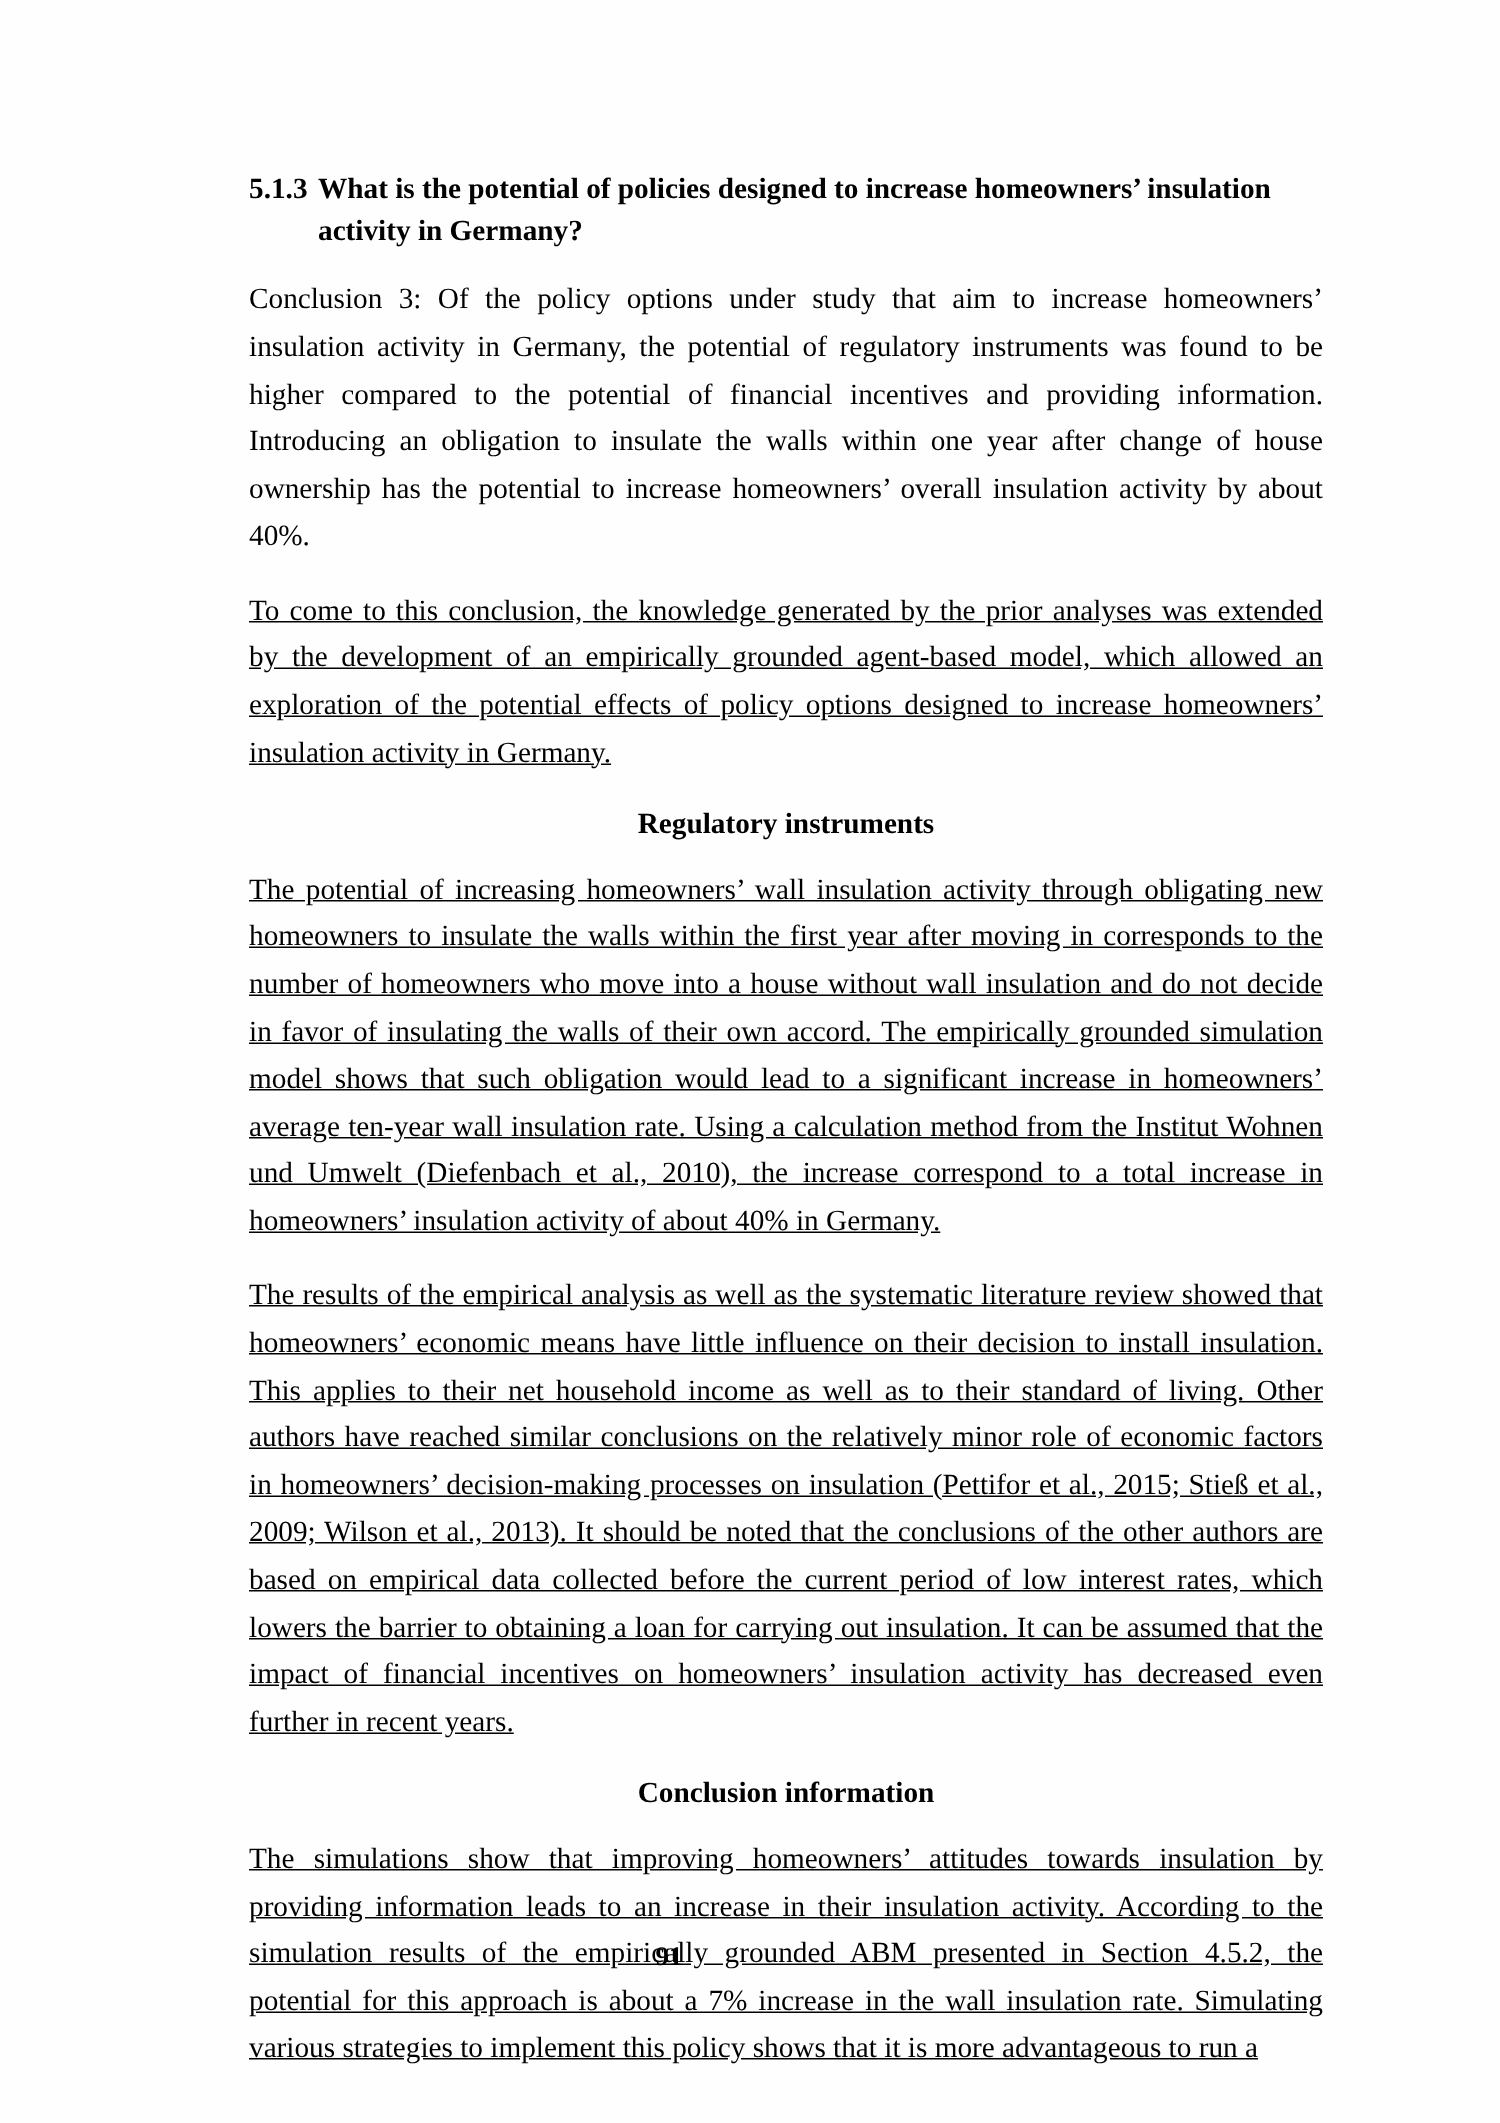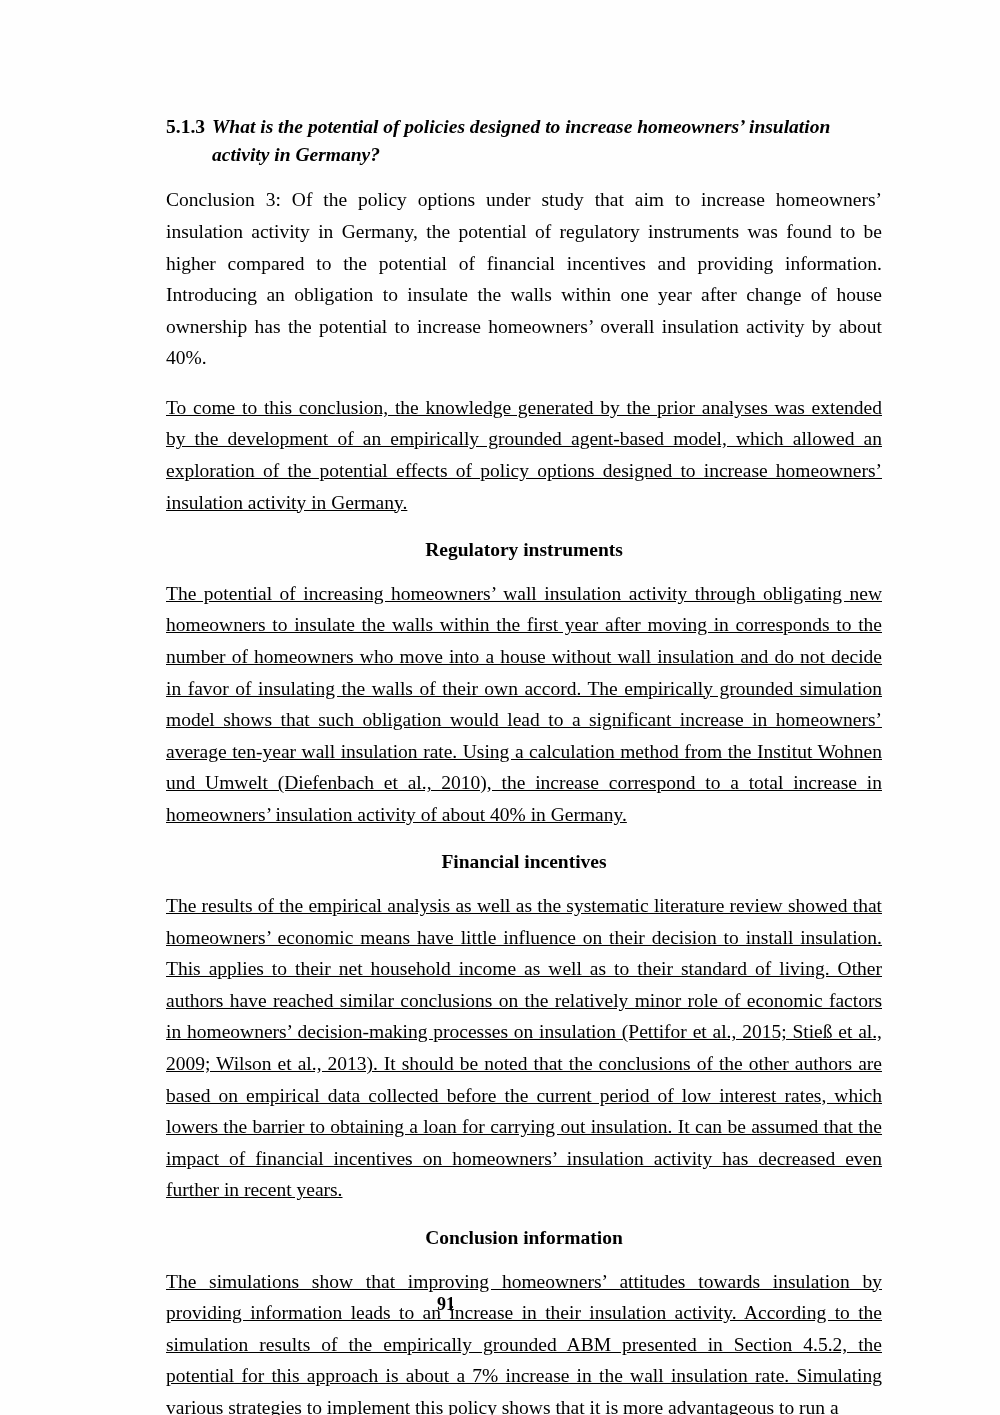--- a/index.html
+++ b/index.html
@@ -39,21 +39,20 @@
     display: flex;
     align-items: flex-start;
   }
   .section-heading .num {
     flex: 0 0 auto;
     width: 46px;
     font-family: Liberation Serif, serif;
   }
   .section-heading .htext {
     flex: 1 1 auto;
-    font-style: italic;
   }
 
   
   .conclusion {
     font-size: 19.5px;
     line-height: 1.62;
     text-align: justify;
     margin: 0 0 18px 0;
   }
 
@@ -96,21 +95,20 @@
       <span class="htext">What is the potential of policies designed to increase homeowners’ insulation activity in Germany?</span>
     </div>
 
     <div class="conclusion">Conclusion 3: Of the policy options under study that aim to increase homeowners’ insulation activity in Germany, the potential of regulatory instruments was found to be higher compared to the potential of financial incentives and providing information. Introducing an obligation to insulate the walls within one year after change of house ownership has the potential to increase homeowners’ overall insulation activity by about 40%.</div>
 
     <p class="body">To come to this conclusion, the knowledge generated by the prior analyses was extended by the development of an empirically grounded agent-based model, which allowed an exploration of the potential effects of policy options designed to increase homeowners’ insulation activity in Germany.</p>
 
     <h4 class="sub">Regulatory instruments</h4>
     <p class="body">The potential of increasing homeowners’ wall insulation activity through obligating new homeowners to insulate the walls within the first year after moving in corresponds to the number of homeowners who move into a house without wall insulation and do not decide in favor of insulating the walls of their own accord. The empirically grounded simulation model shows that such obligation would lead to a significant increase in homeowners’ average ten-year wall insulation rate. Using a calculation method from the Institut Wohnen und Umwelt (Diefenbach et al., 2010), the increase correspond to a total increase in homeowners’ insulation activity of about 40% in Germany.</p>
 
-    <h4 class="sub">Financial incentives</h4>
     <p class="body">The results of the empirical analysis as well as the systematic literature review showed that homeowners’ economic means have little influence on their decision to install insulation. This applies to their net household income as well as to their standard of living. Other authors have reached similar conclusions on the relatively minor role of economic factors in homeowners’ decision-making processes on insulation (Pettifor et al., 2015; Stieß et al., 2009; Wilson et al., 2013). It should be noted that the conclusions of the other authors are based on empirical data collected before the current period of low interest rates, which lowers the barrier to obtaining a loan for carrying out insulation. It can be assumed that the impact of financial incentives on homeowners’ insulation activity has decreased even further in recent years.</p>
 
     <h4 class="sub">Conclusion information</h4>
     <p class="body">The simulations show that improving homeowners’ attitudes towards insulation by providing information leads to an increase in their insulation activity. According to the simulation results of the empirically grounded ABM presented in Section 4.5.2, the potential for this approach is about a 7% increase in the wall insulation rate. Simulating various strategies to implement this policy shows that it is more advantageous to run a</p>
 
   </div>
 
   <div class="page-number">91</div>
 </div>
 

